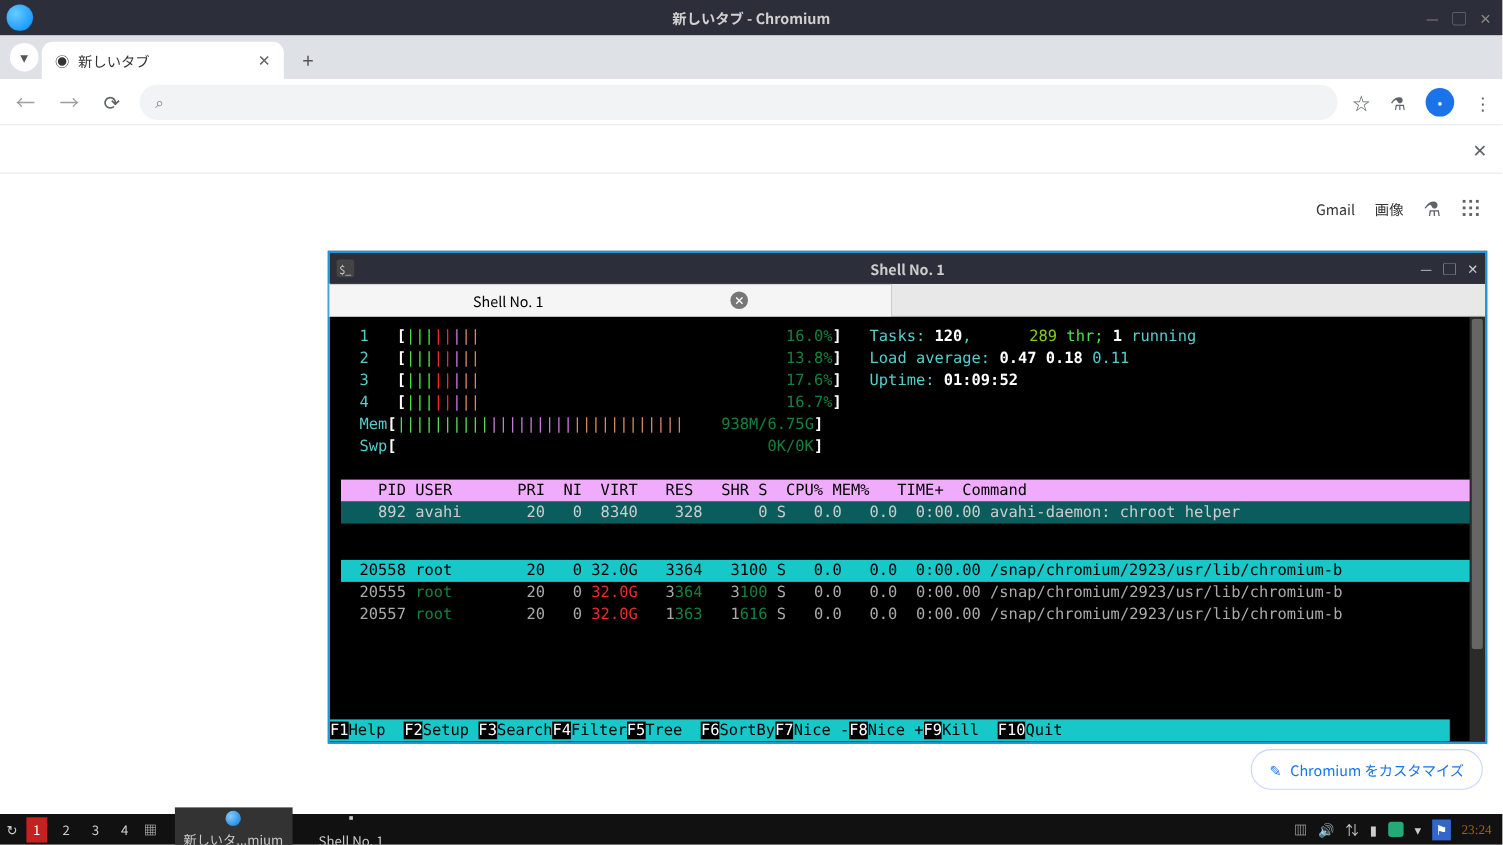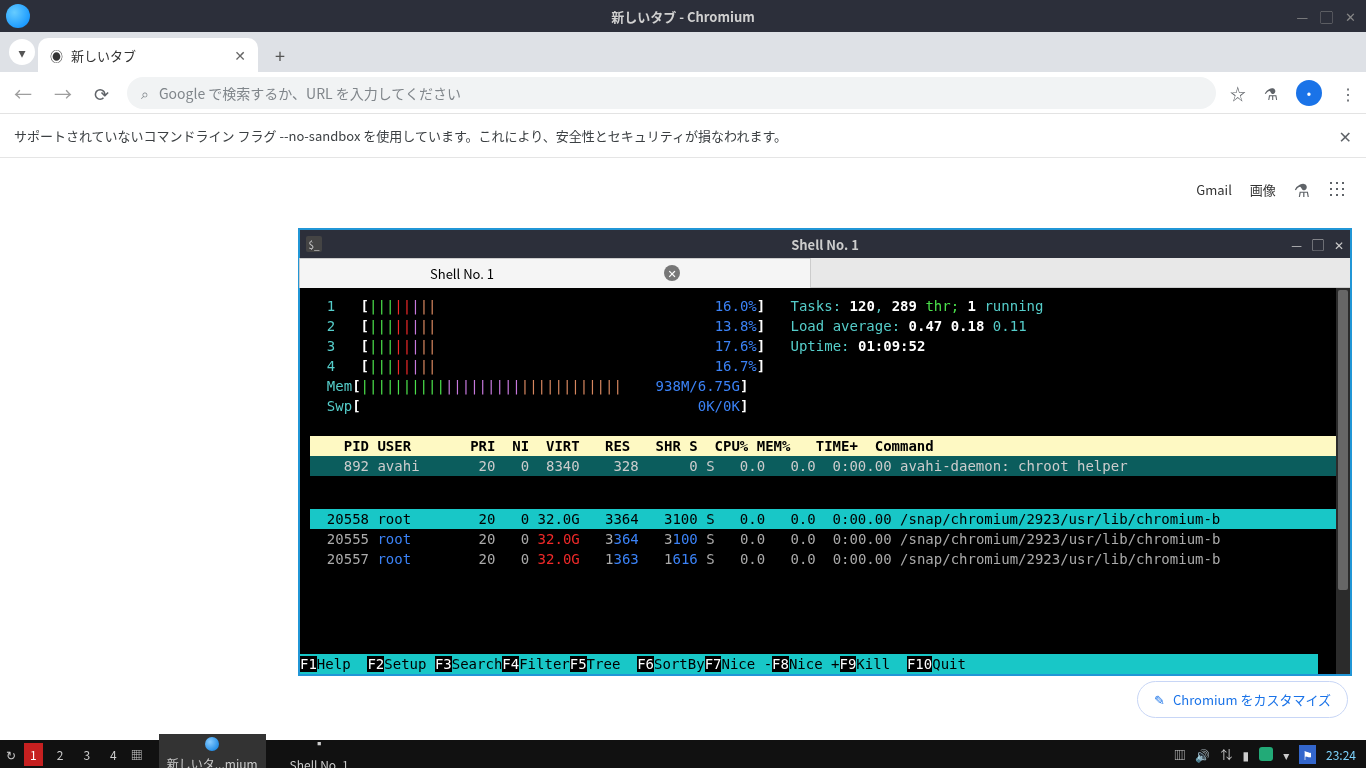--- a/index.html
+++ b/index.html
@@ -47,43 +47,43 @@
 .term-menubar { height: 30px; background: #f0f0f0; display: flex; align-items: center; padding: 0 10px; gap: 22px; font-size: 13px; color: #333; }
 .term-tabbar { height: 30px; background: #e8e8e8; display: flex; align-items: center; border-bottom: 1px solid #ccc; }
 .term-tab { background: #f5f5f5; border: 1px solid #ccc; border-bottom: none; padding: 5px 130px; font-size: 13px; display: flex; align-items: center; gap: 170px; margin-left: -1px; }
 .term-tab .tc { width: 16px; height: 16px; border-radius: 50%; background: #777; color: #fff; font-size: 11px; display: flex; align-items: center; justify-content: center; }
 
 .term-body { flex: 1; background: #000; font-family: "DejaVu Sans Mono", monospace; font-size: 14px; line-height: 20px; padding: 8px 0 0 10px; white-space: pre; overflow: hidden; position: relative; color: #aaa; }
 .scrollbar-track { position: absolute; right: 0; top: 0; width: 14px; bottom: 0; background: #2b2b2b; }
 .scrollbar-thumb { position: absolute; right: 2px; top: 2px; width: 10px; height: 300px; background: #666; border-radius: 2px; }
 
 .cyan { color: #55cdca; }
-.green-b { color: #ffffff; font-weight: bold; }
+.green-b { color: #84cc16; font-weight: normal; margin-left: 44px; }
 .white-b { color: #fff; font-weight: bold; }
-.grey { color: #3b82f6; }
+.grey { color: #15803d; }
 .red { color: #ef2929; }
 .mag { color: #c678dd; }
 .ora { color: #d7875f; }
 .greenbar { color: #4be04b; }
 
-.hdr-row { background: #fef9c3; color: #000; display: block; font-weight: bold; }
+.hdr-row { background: #f0abfc; color: #000; display: block; }
 .sel-row1 { background: #0b5d5d; color: #ccc; display: block; }
 .sel-row2 { background: #18c7c7; color: #000; display: block; margin-top: 33px; }
 .fkeys-row { background: #18c7c7; color: #000; position: absolute; bottom: 0; left: 0; right: 32px; }
 .fk { color: #fff; background: #000; }
 
 
 .taskbar { position: absolute; bottom: 0; left: 0; right: 0; height: 28px; background: #111; display: flex; align-items: center; color: #ccc; font-size: 12px; }
 .tb-left { display: flex; align-items: center; gap: 8px; padding-left: 6px; }
 .ws { padding: 3px 6px; }
 .ws.active { background: #c62020; color: #fff; }
 .tb-task { display: flex; align-items: center; gap: 4px; padding: 3px 8px; margin-left: 8px; flex-direction: column; }
 .tb-task.active { background: #333; }
 .tb-right { margin-left: auto; display: flex; align-items: center; gap: 10px; padding-right: 10px; }
-.tb-right .clock { color: #7dd3fc; }
+.tb-right .clock { color: #a16207; font-family: Liberation Serif, serif; }
 .tb-chip { width: 14px; height: 14px; background: #2a7; border-radius: 3px; }
 .chromium-ball { width:14px; height:14px; border-radius:50%; background: radial-gradient(circle at 35% 35%, #8cf, #07d); }
 </style>
 </head>
 <body>
 
 <div class="window-titlebar">
   <div class="win-icon"></div>
   <div class="title">新しいタブ - Chromium</div>
   <div class="win-controls">
@@ -102,32 +102,30 @@
   </div>
   <div class="new-tab">+</div>
 </div>
 
 <div class="addr-row">
   <span class="nav-btn">←</span>
   <span class="nav-btn">→</span>
   <span class="nav-btn active">⟳</span>
   <div class="omnibox">
     <span>⌕</span>
-    <span>Google で検索するか、URL を入力してください</span>
   </div>
   <div class="addr-icons">
     <span>☆</span>
     <span>⚗</span>
     <div class="avatar">•</div>
     <span>⋮</span>
   </div>
 </div>
 
 <div class="warn-bar">
-  <span>サポートされていないコマンドライン フラグ --no-sandbox を使用しています。これにより、安全性とセキュリティが損なわれます。</span>
   <span class="wclose">✕</span>
 </div>
 
 <div class="browser-content">
   <div class="top-links">
     <span>Gmail</span>
     <span>画像</span>
     <span class="labs-icon">⚗</span>
     <div class="apps-grid"></div>
   </div>

